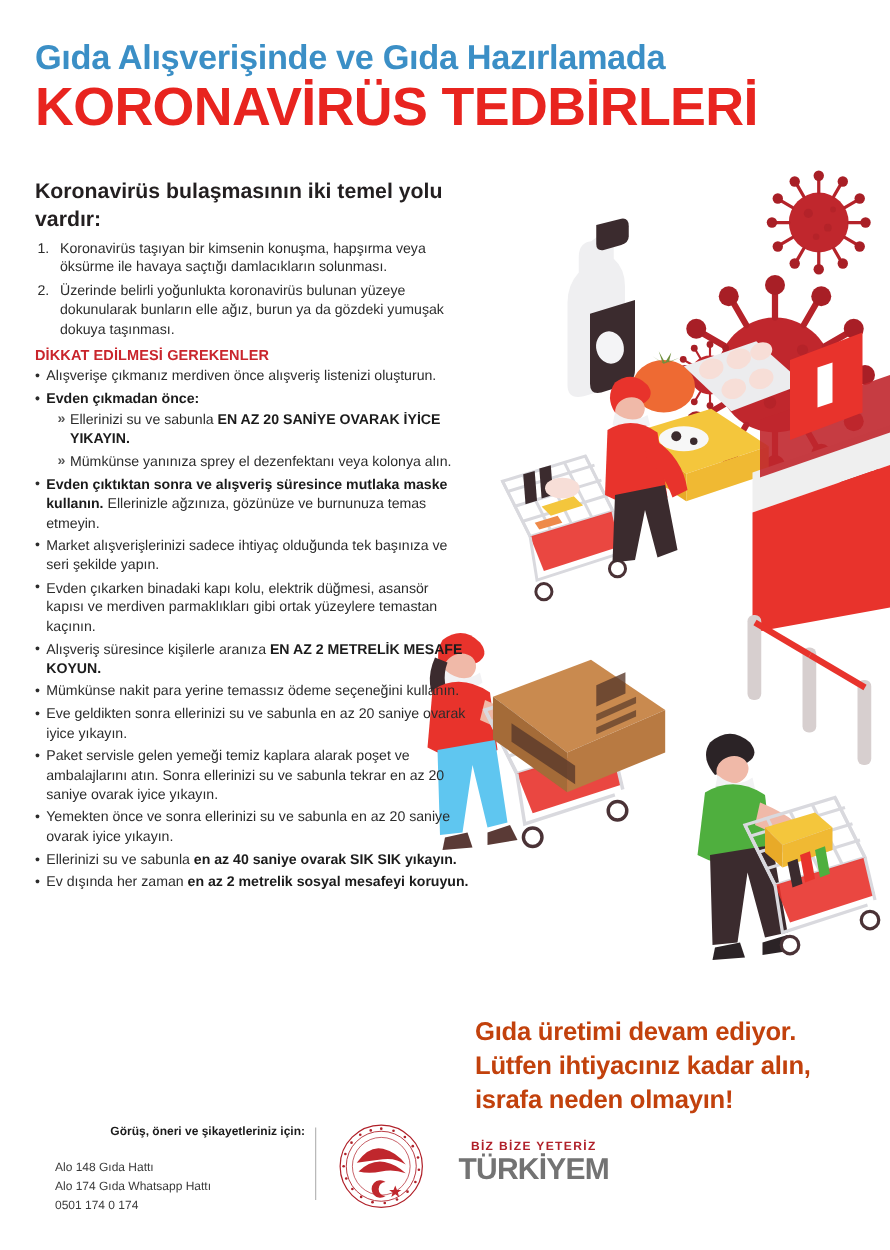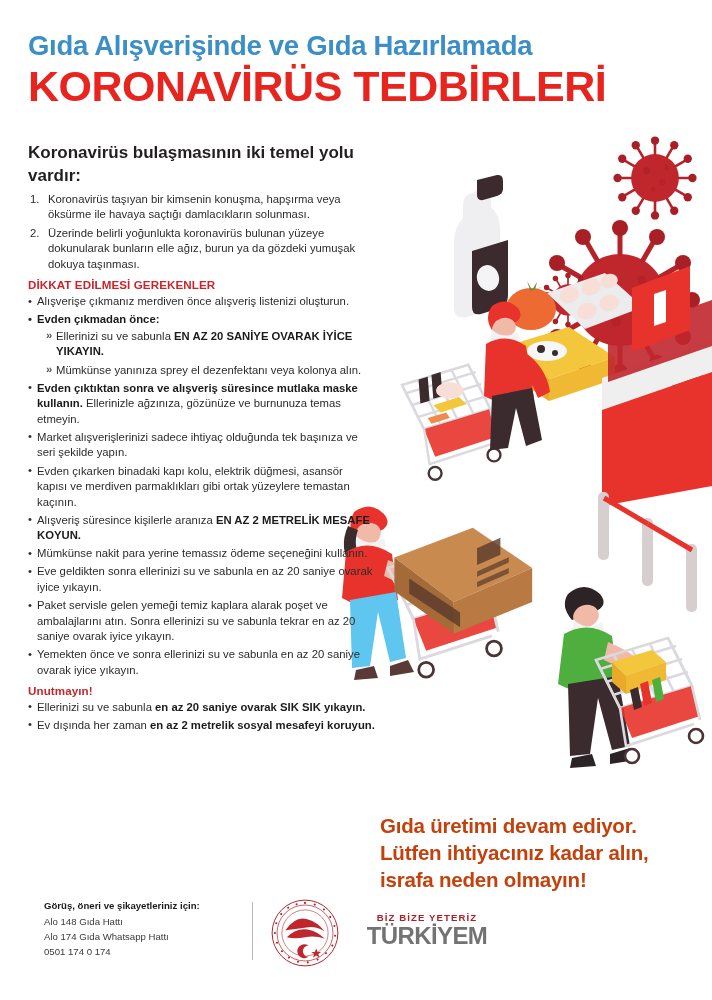--- a/index.html
+++ b/index.html
@@ -67,21 +67,21 @@
   
   .slogan {
     position: absolute; left: 380px; top: 812px; width: 320px;
     font-size: 20.5px; font-weight: bold; color: #c2410c;
     line-height: 1.32; letter-spacing: -0.2px;
   }
 
   
   .footer { position: absolute; left: 44px; top: 898px; width: 640px; height: 80px; }
   .contact { position: absolute; left: 0; top: 2px; width: 200px; }
-  .contact .t1 { font-size: 9.6px; font-weight: bold; color: #1b1b1b; margin-bottom: 3px; }
+  .contact .t1 { font-size: 9.6px; font-weight: bold; color: #1b1b1b; margin-bottom: 16px; text-align: right; }
   .contact .t2 { font-size: 9.6px; color: #3a3a3a; line-height: 1.58; }
   .vrule { position: absolute; left: 208px; top: 4px; width: 1px; height: 58px; background: #b9b9b9; }
 
   .emblem { position: absolute; left: 226px; top: 0px; width: 70px; height: 70px; }
   .tm { position: absolute; left: 318px; top: 14px; width: 130px; }
   .tm .bbz {
     font-size: 9.6px; font-weight: bold; color: #b02029; letter-spacing: 1.1px;
     text-align: center; margin-bottom: 1px;
   }
   .tm .tky {
@@ -354,25 +354,24 @@
         <span>Eve geldikten sonra ellerinizi su ve sabunla en az 20 saniye ovarak iyice yıkayın.</span>
       </li>
       <li>
         <span>Paket servisle gelen yemeği temiz kaplara alarak poşet ve ambalajlarını atın. Sonra ellerinizi su ve sabunla tekrar en az 20 saniye ovarak iyice yıkayın.</span>
       </li>
       <li>
         <span>Yemekten önce ve sonra ellerinizi su ve sabunla en az 20 saniye ovarak iyice yıkayın.</span>
       </li>
     </ul>
 
-    <div class="sec-head unut">Unutmayın!</div>
 
     <ul class="blist">
       <li>
-        <span>Ellerinizi su ve sabunla </span><b>en az 20 saniye ovarak SIK SIK yıkayın.</b>
+        <span>Ellerinizi su ve sabunla </span><b>en az 40 saniye ovarak SIK SIK yıkayın.</b>
       </li>
       <li>
         <span>Ev dışında her zaman </span><b>en az 2 metrelik sosyal mesafeyi koruyun.</b>
       </li>
     </ul>
   </div>
 
   <div class="slogan">
     <div>Gıda üretimi devam ediyor.</div>
     <div>Lütfen ihtiyacınız kadar alın,</div>

